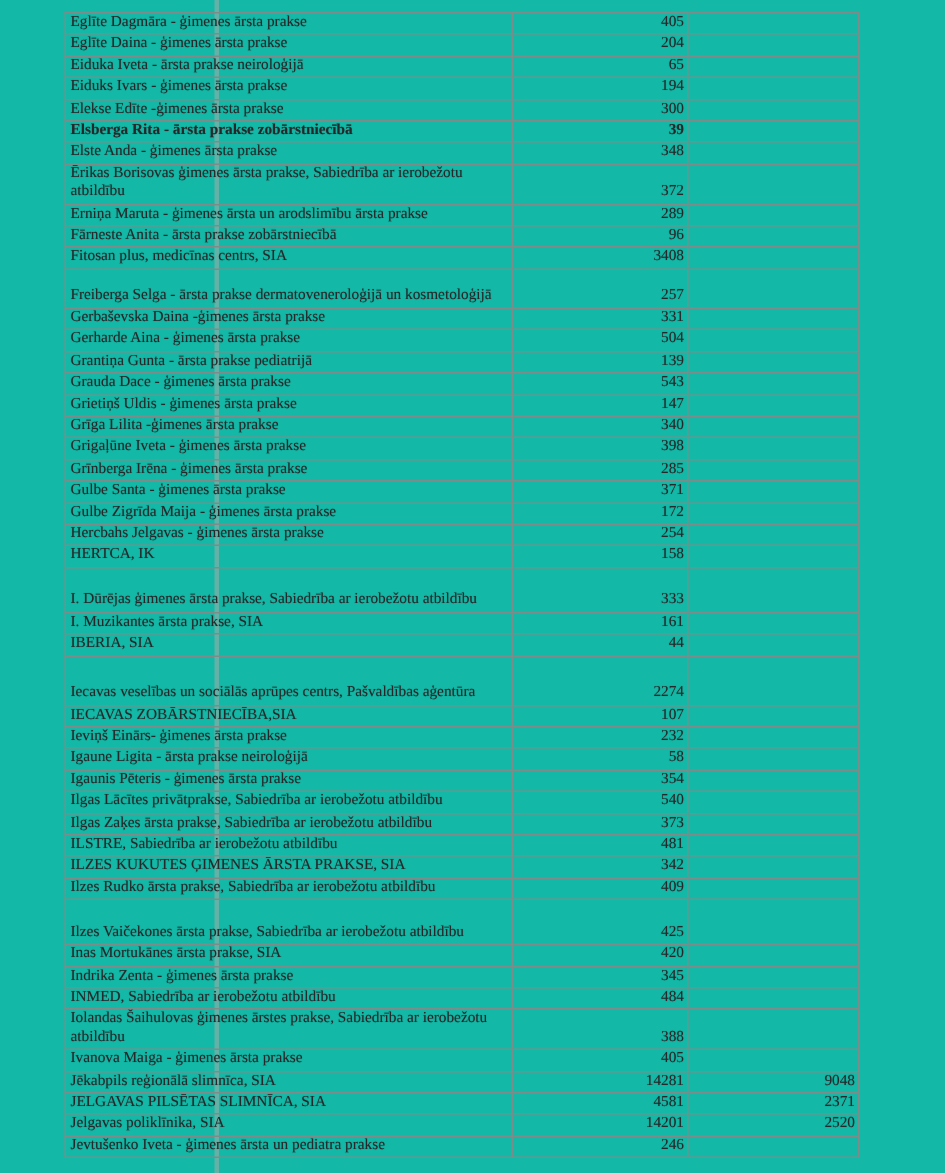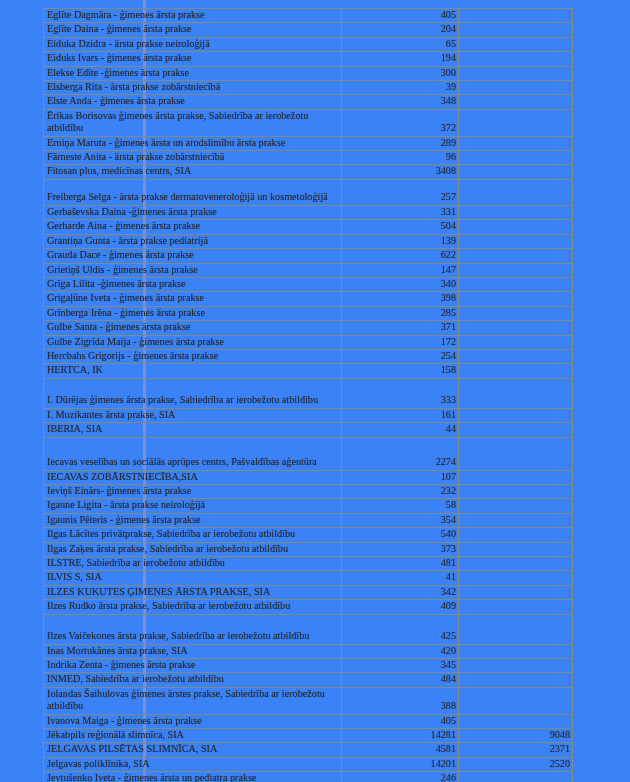--- a/index.html
+++ b/index.html
@@ -4,21 +4,21 @@
 <style>
   html, body { margin: 0; padding: 0; }
   body {
     width: 630px; height: 782px;
     background: #ffffff;
     font-family: "Liberation Serif", "DejaVu Serif", serif;
   }
   .page {
     position: relative;
     width: 630px; height: 782px;
-    background: #3b82f6;
+    background: #14b8a6;
     overflow: hidden;
   }
   
   .scan-line {
     position: absolute;
     left: 143px; top: 0;
     width: 3px; height: 782px;
     background: rgba(232, 168, 168, 0.38);
     z-index: 1;
   }
@@ -65,35 +65,35 @@
           <td class="name">Eglīte Dagmāra - ģimenes ārsta prakse</td>
           <td class="num">405</td>
           <td class="num"></td>
         </tr>
         <tr style="height: 13.4px;">
           <td class="name">Eglīte Daina - ģimenes ārsta prakse</td>
           <td class="num">204</td>
           <td class="num"></td>
         </tr>
         <tr style="height: 13.4px;">
-          <td class="name">Eiduka Dzidra - ārsta prakse neiroloģijā</td>
+          <td class="name">Eiduka Iveta - ārsta prakse neiroloģijā</td>
           <td class="num">65</td>
           <td class="num"></td>
         </tr>
         <tr style="height: 13.4px;">
           <td class="name">Eiduks Ivars - ģimenes ārsta prakse</td>
           <td class="num">194</td>
           <td class="num"></td>
         </tr>
         <tr style="height: 13.4px;">
           <td class="name">Elekse Edīte -ģimenes ārsta prakse</td>
           <td class="num">300</td>
           <td class="num"></td>
         </tr>
-        <tr style="height: 13.4px;">
+        <tr style="height: 13.4px; font-weight: bold;">
           <td class="name">Elsberga Rita - ārsta prakse zobārstniecībā</td>
           <td class="num">39</td>
           <td class="num"></td>
         </tr>
         <tr style="height: 13.4px;">
           <td class="name">Elste Anda - ģimenes ārsta prakse</td>
           <td class="num">348</td>
           <td class="num"></td>
         </tr>
         <tr style="height: 26px;">
@@ -131,21 +131,21 @@
           <td class="num">504</td>
           <td class="num"></td>
         </tr>
         <tr style="height: 13.4px;">
           <td class="name">Grantiņa Gunta - ārsta prakse pediatrijā</td>
           <td class="num">139</td>
           <td class="num"></td>
         </tr>
         <tr style="height: 13.4px;">
           <td class="name">Grauda Dace - ģimenes ārsta prakse</td>
-          <td class="num">622</td>
+          <td class="num">543</td>
           <td class="num"></td>
         </tr>
         <tr style="height: 13.4px;">
           <td class="name">Grietiņš Uldis - ģimenes ārsta prakse</td>
           <td class="num">147</td>
           <td class="num"></td>
         </tr>
         <tr style="height: 13.4px;">
           <td class="name">Grīga Lilita -ģimenes ārsta prakse</td>
           <td class="num">340</td>
@@ -165,21 +165,21 @@
           <td class="name">Gulbe Santa - ģimenes ārsta prakse</td>
           <td class="num">371</td>
           <td class="num"></td>
         </tr>
         <tr style="height: 13.4px;">
           <td class="name">Gulbe Zigrīda Maija - ģimenes ārsta prakse</td>
           <td class="num">172</td>
           <td class="num"></td>
         </tr>
         <tr style="height: 13.4px;">
-          <td class="name">Hercbahs Grigorijs - ģimenes ārsta prakse</td>
+          <td class="name">Hercbahs Jelgavas - ģimenes ārsta prakse</td>
           <td class="num">254</td>
           <td class="num"></td>
         </tr>
         <tr style="height: 13.4px;">
           <td class="name">HERTCA, IK</td>
           <td class="num">158</td>
           <td class="num"></td>
         </tr>
         <tr style="height: 30px;">
           <td class="name">I. Dūrējas ģimenes ārsta prakse, Sabiedrība ar ierobežotu atbildību</td>
@@ -227,25 +227,20 @@
           <td class="num"></td>
         </tr>
         <tr style="height: 13.4px;">
           <td class="name">Ilgas Zaķes ārsta prakse, Sabiedrība ar ierobežotu atbildību</td>
           <td class="num">373</td>
           <td class="num"></td>
         </tr>
         <tr style="height: 13.4px;">
           <td class="name">ILSTRE, Sabiedrība ar ierobežotu atbildību</td>
           <td class="num">481</td>
-          <td class="num"></td>
-        </tr>
-        <tr style="height: 13.4px;">
-          <td class="name">ILVIS S, SIA</td>
-          <td class="num">41</td>
           <td class="num"></td>
         </tr>
         <tr style="height: 13.4px;">
           <td class="name">ILZES KUKUTES ĢIMENES ĀRSTA PRAKSE, SIA</td>
           <td class="num">342</td>
           <td class="num"></td>
         </tr>
         <tr style="height: 13.4px;">
           <td class="name">Ilzes Rudko ārsta prakse, Sabiedrība ar ierobežotu atbildību</td>
           <td class="num">409</td>

